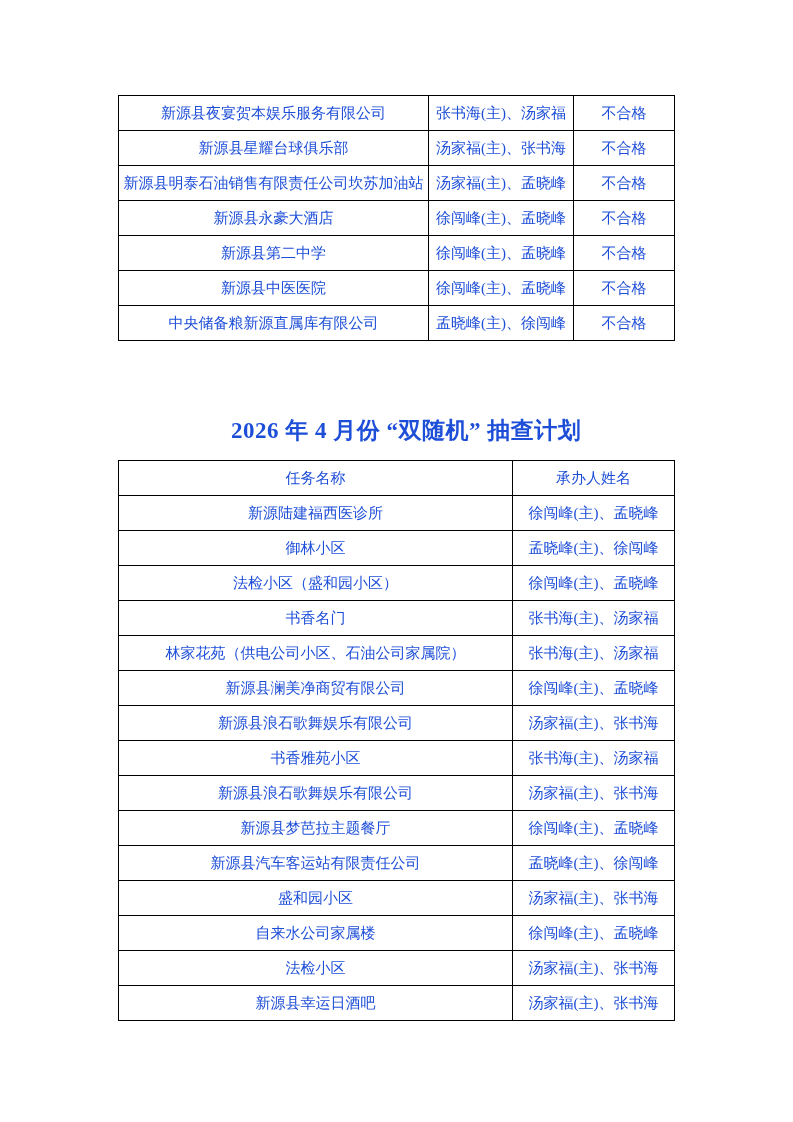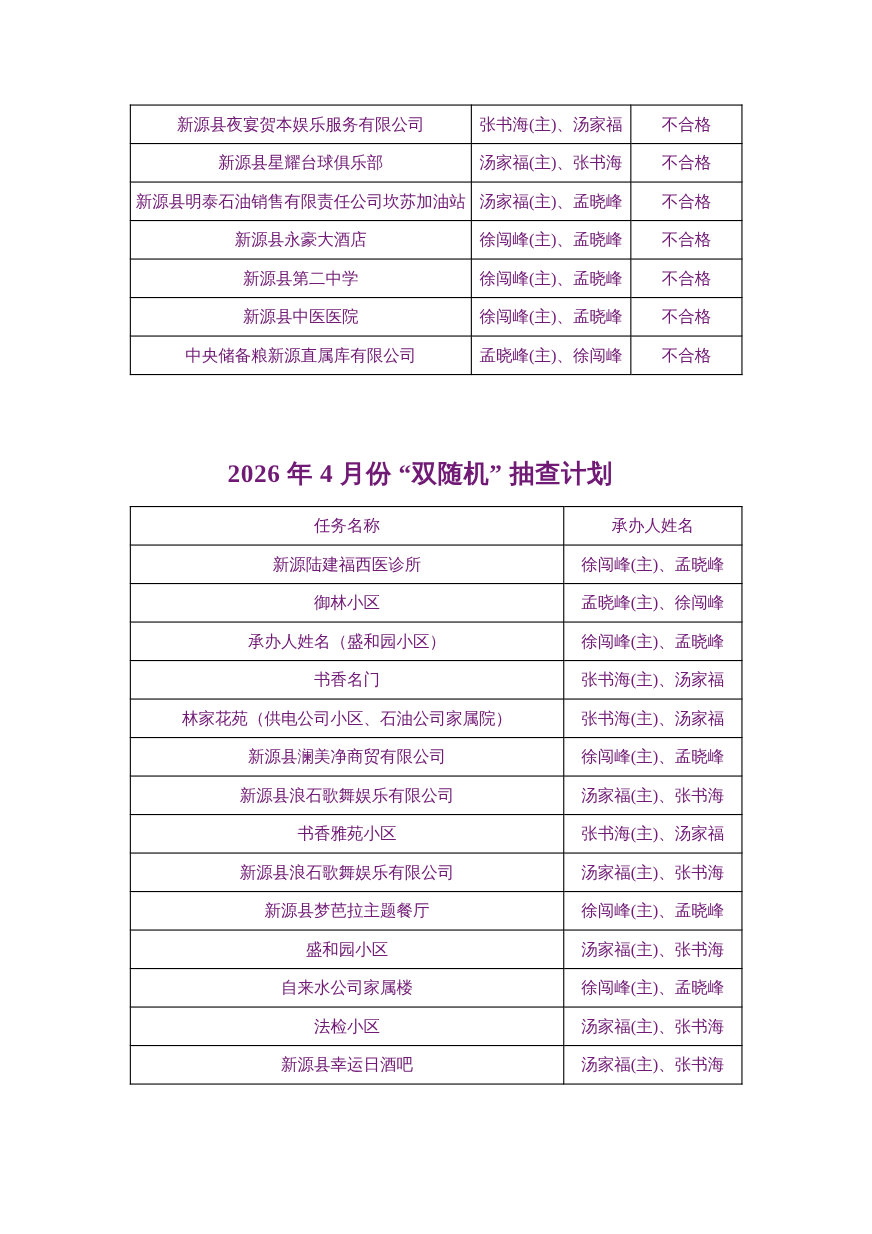--- a/index.html
+++ b/index.html
@@ -3,21 +3,21 @@
 <meta charset="utf-8">
 <style>
   html, body { margin: 0; padding: 0; background: #e8e8e8; }
   .page {
     position: relative;
     width: 793px;
     height: 1122px;
     margin: 0 auto;
     background: #ffffff;
     font-family: "Liberation Serif", "DejaVu Serif", serif;
-    color: #701a75;
+    color: #1d4ed8;
   }
   table.doc-table {
     position: absolute;
     border-collapse: collapse;
     table-layout: fixed;
   }
   table.doc-table td, table.doc-table th {
     border: 1px solid #000000;
     height: 34px;
     padding: 0 3px;
@@ -25,21 +25,21 @@
     vertical-align: middle;
     font-size: 15px;
     font-weight: normal;
     overflow: hidden;
     white-space: nowrap;
   }
   #results-table { left: 118px; top: 95px; width: 556px; }
   #plan-table    { left: 118px; top: 460px; width: 556px; }
   .plan-title {
     position: absolute;
-    left: 104px;
+    left: 128px;
     top: 413px;
     width: 556px;
     text-align: center;
     font-size: 23px;
     font-weight: bold;
     line-height: 36px;
     letter-spacing: 0.5px;
   }
 </style>
 </head>
@@ -106,21 +106,21 @@
       </tr>
       <tr>
         <td>新源陆建福西医诊所</td>
         <td>徐闯峰(主)、孟晓峰</td>
       </tr>
       <tr>
         <td>御林小区</td>
         <td>孟晓峰(主)、徐闯峰</td>
       </tr>
       <tr>
-        <td>承办人姓名（盛和园小区）</td>
+        <td>法检小区（盛和园小区）</td>
         <td>徐闯峰(主)、孟晓峰</td>
       </tr>
       <tr>
         <td>书香名门</td>
         <td>张书海(主)、汤家福</td>
       </tr>
       <tr>
         <td>林家花苑（供电公司小区、石油公司家属院）</td>
         <td>张书海(主)、汤家福</td>
       </tr>
@@ -138,20 +138,24 @@
       </tr>
       <tr>
         <td>新源县浪石歌舞娱乐有限公司</td>
         <td>汤家福(主)、张书海</td>
       </tr>
       <tr>
         <td>新源县梦芭拉主题餐厅</td>
         <td>徐闯峰(主)、孟晓峰</td>
       </tr>
       <tr>
+        <td>新源县汽车客运站有限责任公司</td>
+        <td>孟晓峰(主)、徐闯峰</td>
+      </tr>
+      <tr>
         <td>盛和园小区</td>
         <td>汤家福(主)、张书海</td>
       </tr>
       <tr>
         <td>自来水公司家属楼</td>
         <td>徐闯峰(主)、孟晓峰</td>
       </tr>
       <tr>
         <td>法检小区</td>
         <td>汤家福(主)、张书海</td>

